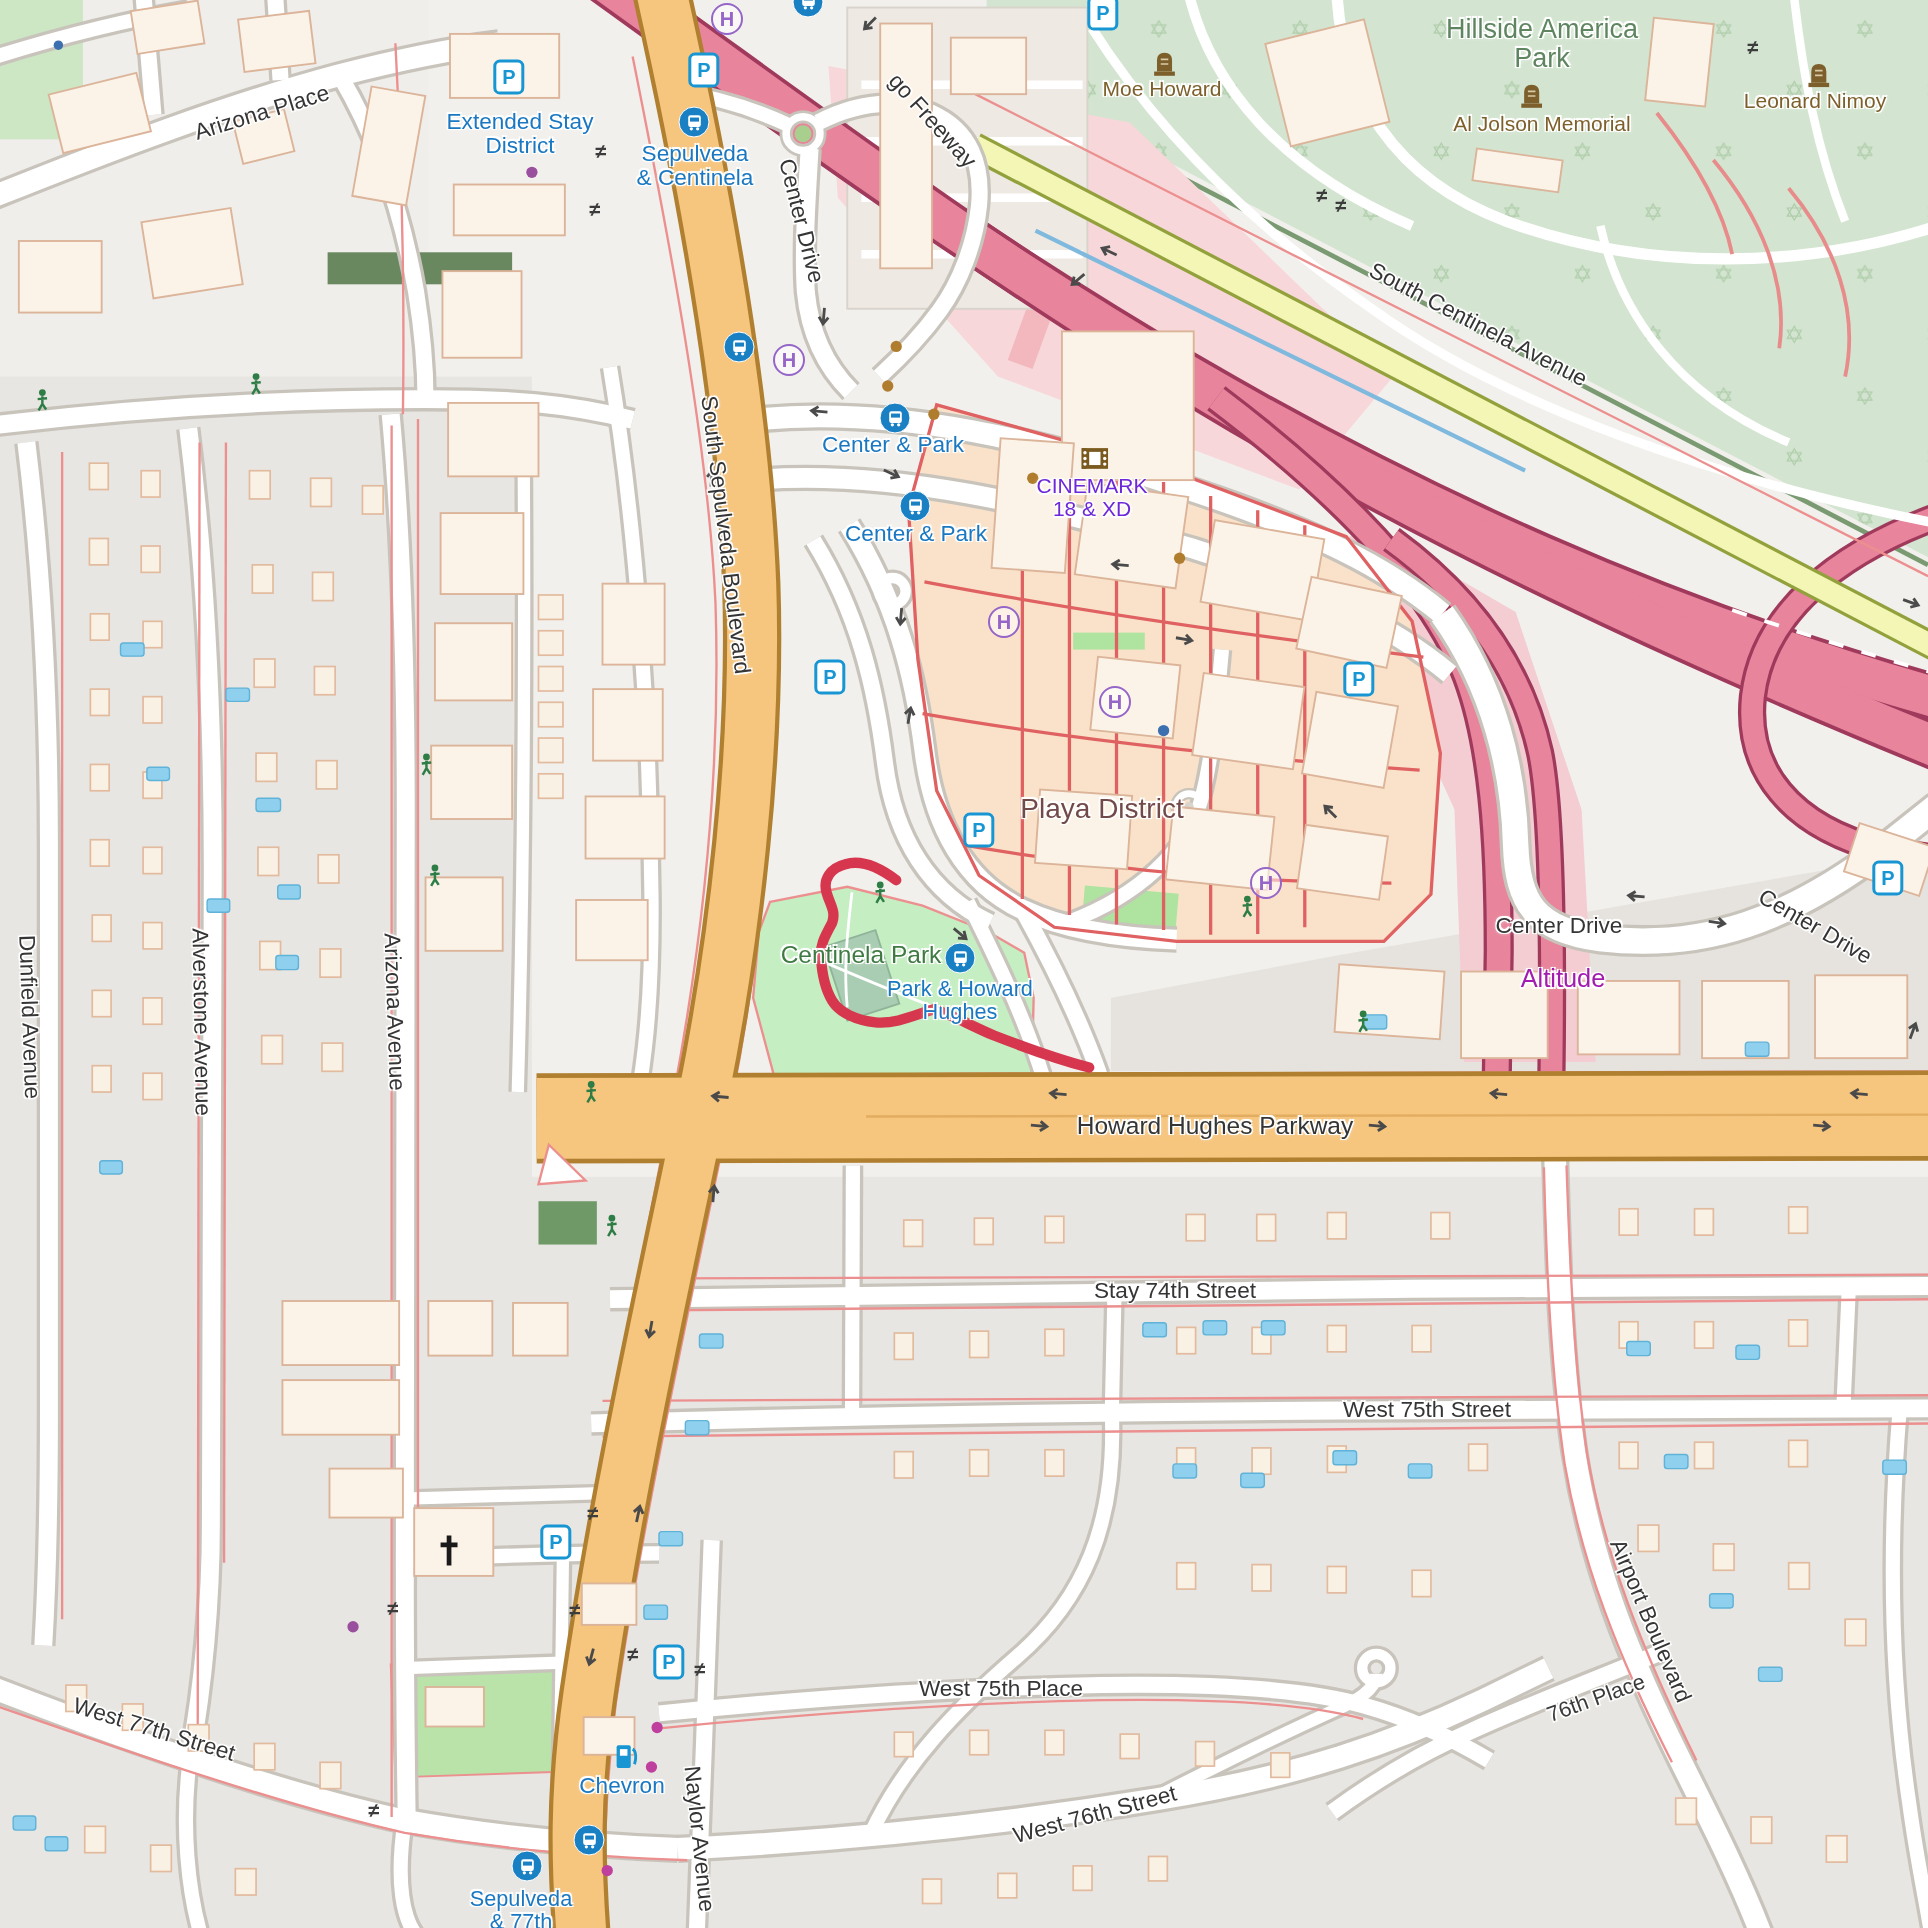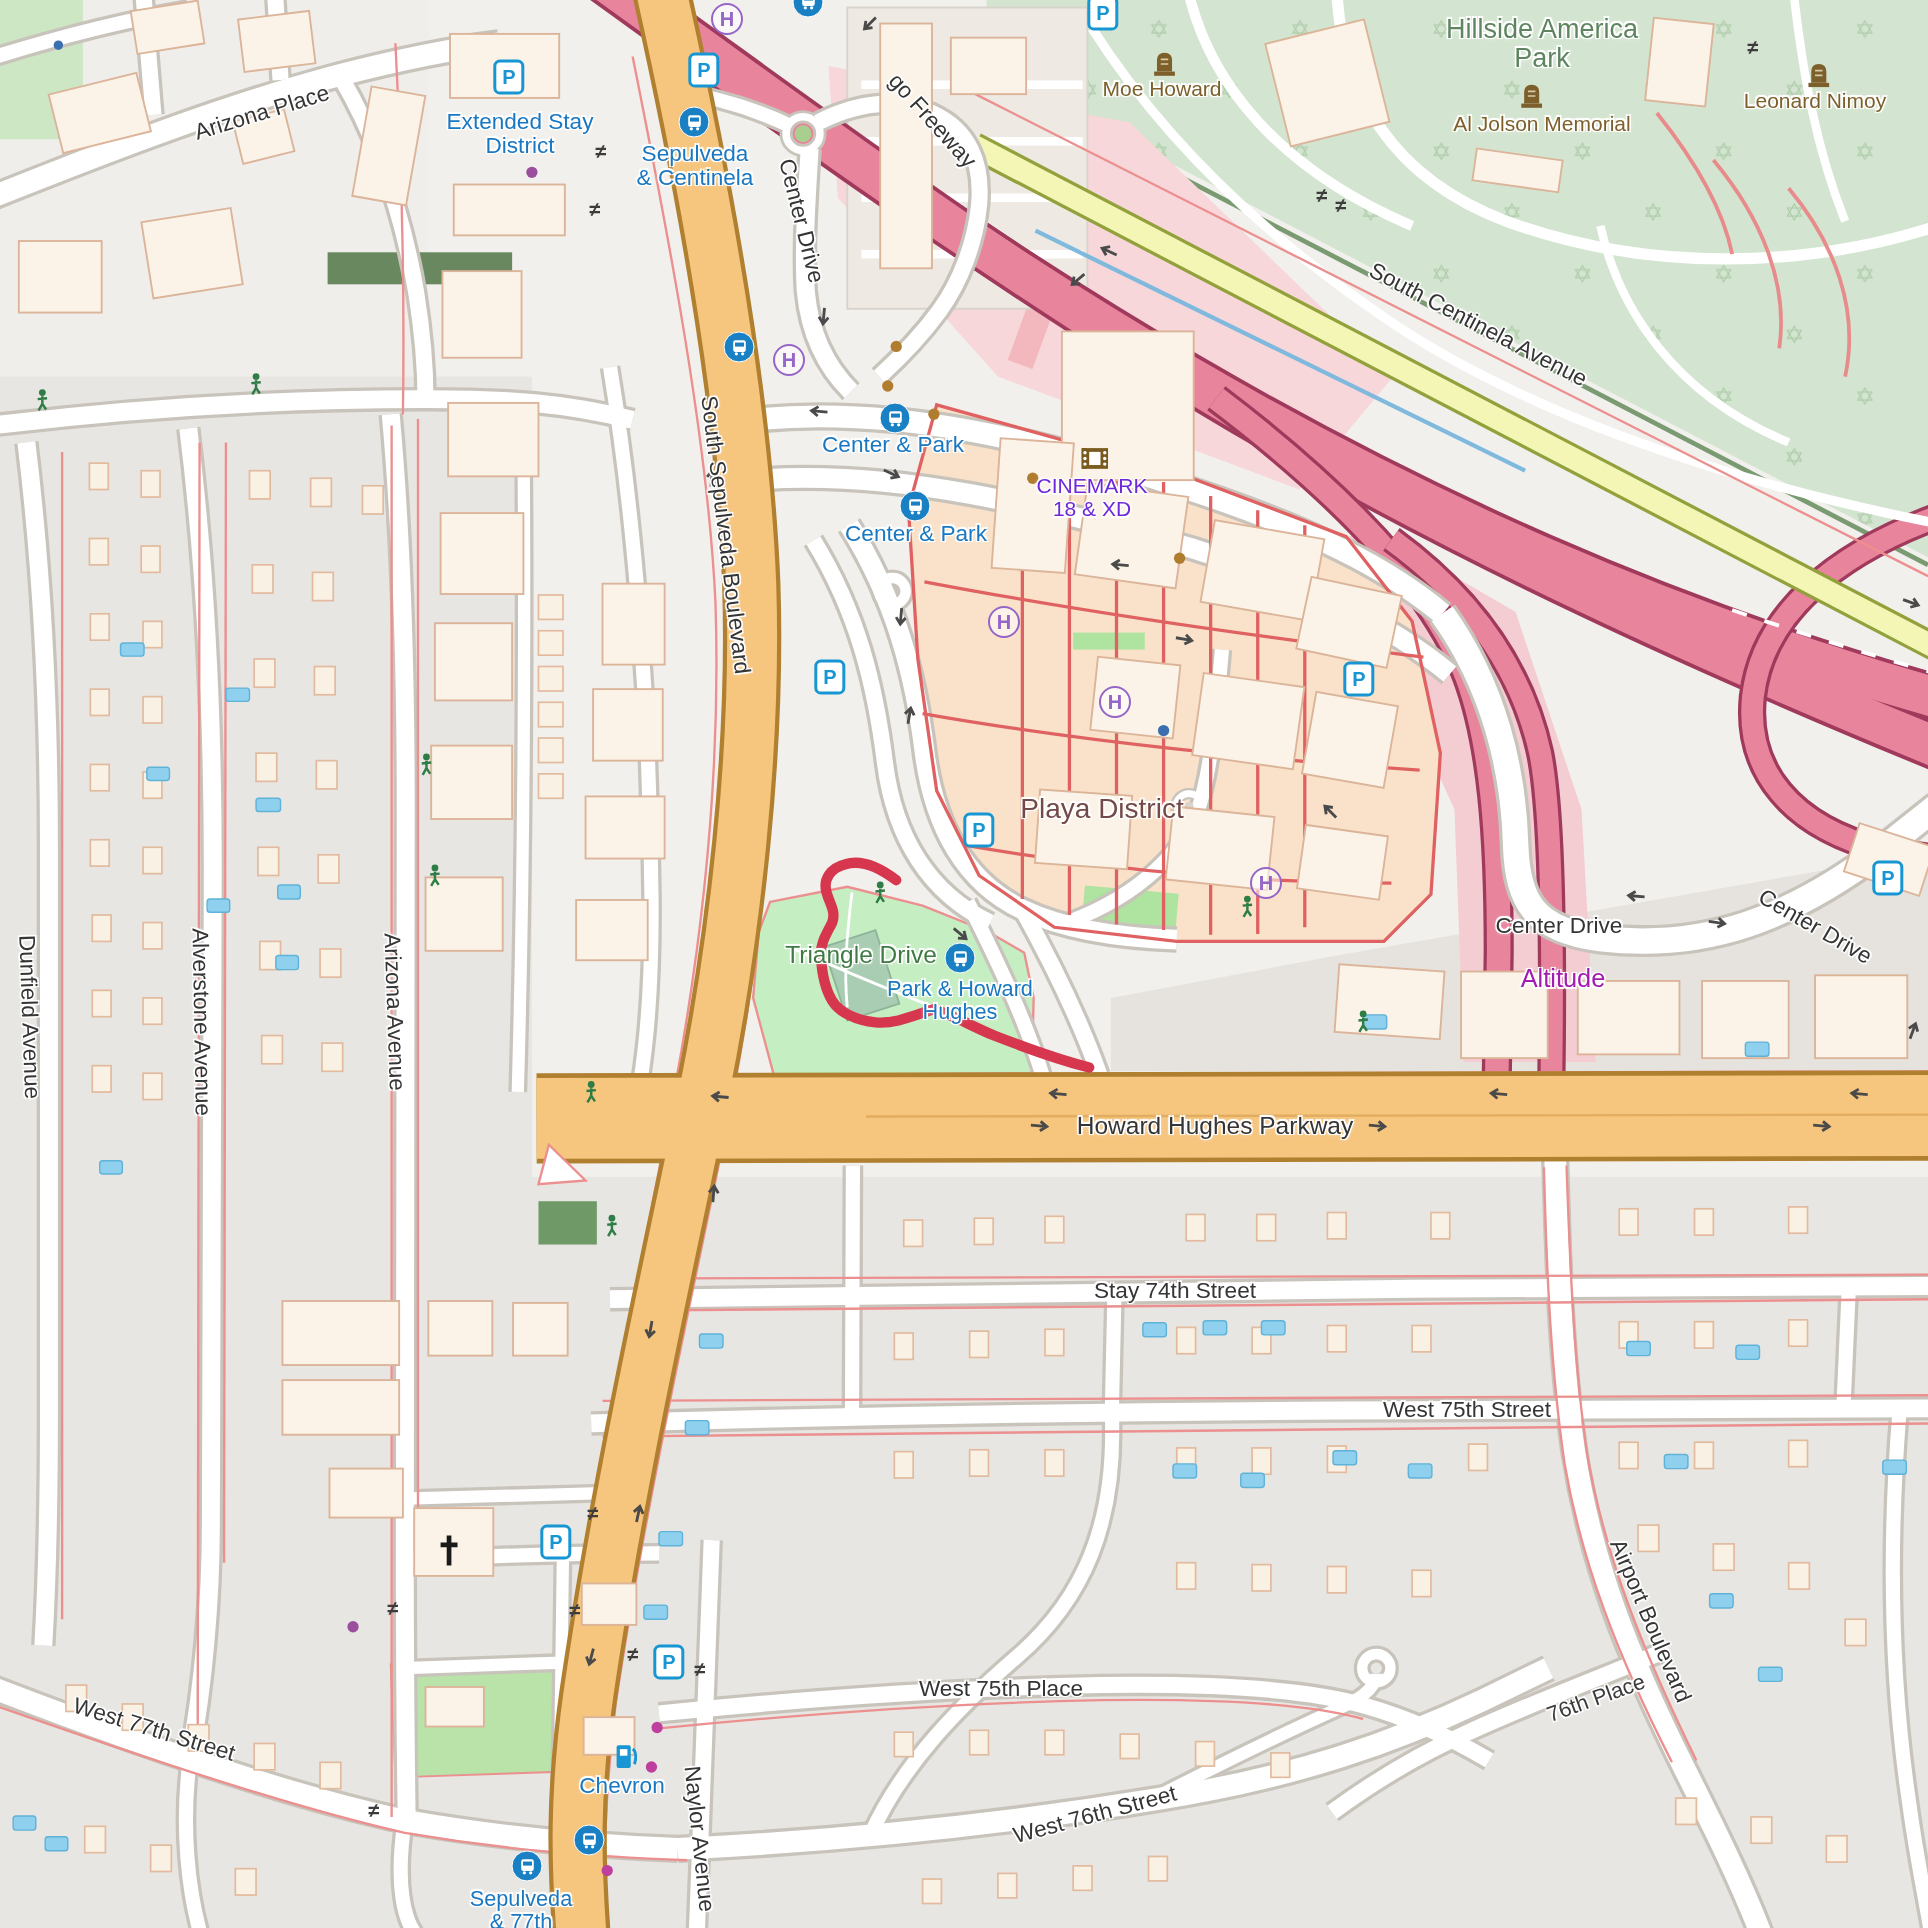--- a/index.html
+++ b/index.html
@@ -545,37 +545,37 @@
   <div class="lbl road" style="left:932px;top:121px;transform:translate(-50%,-50%) rotate(48deg)">go Freeway</div>
   <div class="lbl road" style="left:1478px;top:325px;transform:translate(-50%,-50%) rotate(27.5deg)">South Centinela Avenue</div>
   <div class="lbl road" style="left:725px;top:535px;transform:translate(-50%,-50%) rotate(83deg)">South Sepulveda Boulevard</div>
   <div class="lbl road" style="left:1559px;top:926px;">Center Drive</div>
   <div class="lbl road" style="left:1815px;top:927px;transform:translate(-50%,-50%) rotate(30deg)">Center Drive</div>
   <div class="lbl road" style="font-size:24.5px;left:1215px;top:1126px;">Howard Hughes Parkway</div>
   <div class="lbl road" style="left:29px;top:1017px;transform:translate(-50%,-50%) rotate(88deg)">Dunfield Avenue</div>
   <div class="lbl road" style="left:201px;top:1022px;transform:translate(-50%,-50%) rotate(89deg)">Alverstone Avenue</div>
   <div class="lbl road" style="left:394px;top:1012px;transform:translate(-50%,-50%) rotate(88deg)">Arizona Avenue</div>
   <div class="lbl road" style="left:1175px;top:1291px;">Stay 74th Street</div>
-  <div class="lbl road" style="left:1467px;top:1410px;">West 75th Street</div>
+  <div class="lbl road" style="left:1427px;top:1410px;">West 75th Street</div>
   <div class="lbl road" style="left:1001px;top:1689px;">West 75th Place</div>
   <div class="lbl road" style="left:1095px;top:1815px;transform:translate(-50%,-50%) rotate(-15deg)">West 76th Street</div>
   <div class="lbl road" style="left:154px;top:1730px;transform:translate(-50%,-50%) rotate(17deg)">West 77th Street</div>
   <div class="lbl road" style="left:699px;top:1839px;transform:translate(-50%,-50%) rotate(84deg)">Naylor Avenue</div>
   <div class="lbl road" style="left:1650px;top:1621px;transform:translate(-50%,-50%) rotate(67deg)">Airport Boulevard</div>
   <div class="lbl road-sm" style="left:1596px;top:1698px;transform:translate(-50%,-50%) rotate(-20deg)">76th Place</div>
 
   <div class="lbl cem" style="left:1542px;top:44px;">
     <span>Hillside America</span><br>
     <span>Park</span>
   </div>
   <div class="lbl grave" style="left:1162px;top:89px;">Moe Howard</div>
   <div class="lbl grave" style="left:1542px;top:124px;">Al Jolson Memorial</div>
   <div class="lbl grave" style="left:1815px;top:101px;">Leonard Nimoy</div>
   <div class="lbl district" style="left:1102px;top:809px;">Playa District</div>
-  <div class="lbl parkname" style="left:861px;top:955px;">Triangle Drive</div>
+  <div class="lbl parkname" style="left:861px;top:955px;">Centinela Park</div>
   <div class="lbl gray" style="left:1563px;top:979px;">Altitude</div>
   <div class="lbl brand-brown" style="left:1092px;top:498px;">
     <span>CINEMARK</span><br>
     <span>18 &amp; XD</span>
   </div>
   <div class="lbl poi-blue" style="left:520px;top:134px;">
     <span>Extended Stay</span><br>
     <span>District</span>
   </div>
   <div class="lbl poi-blue" style="left:622px;top:1786px;">Chevron</div>

